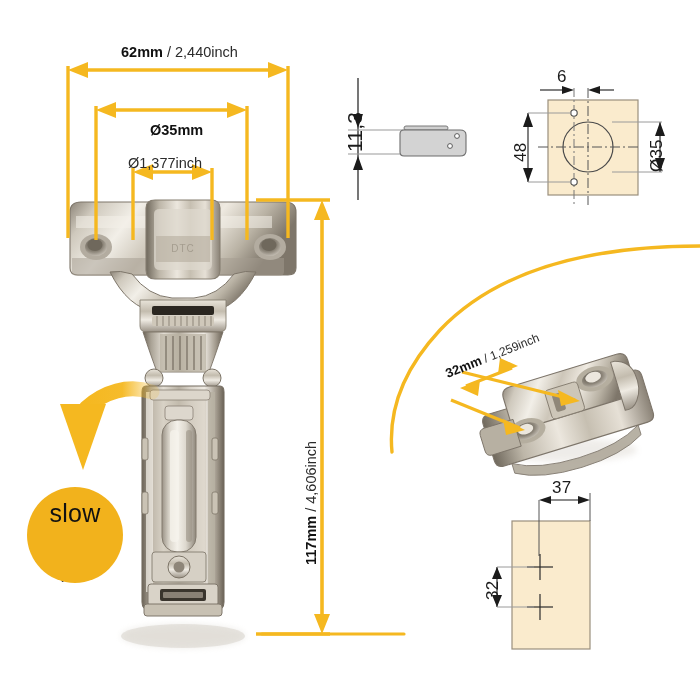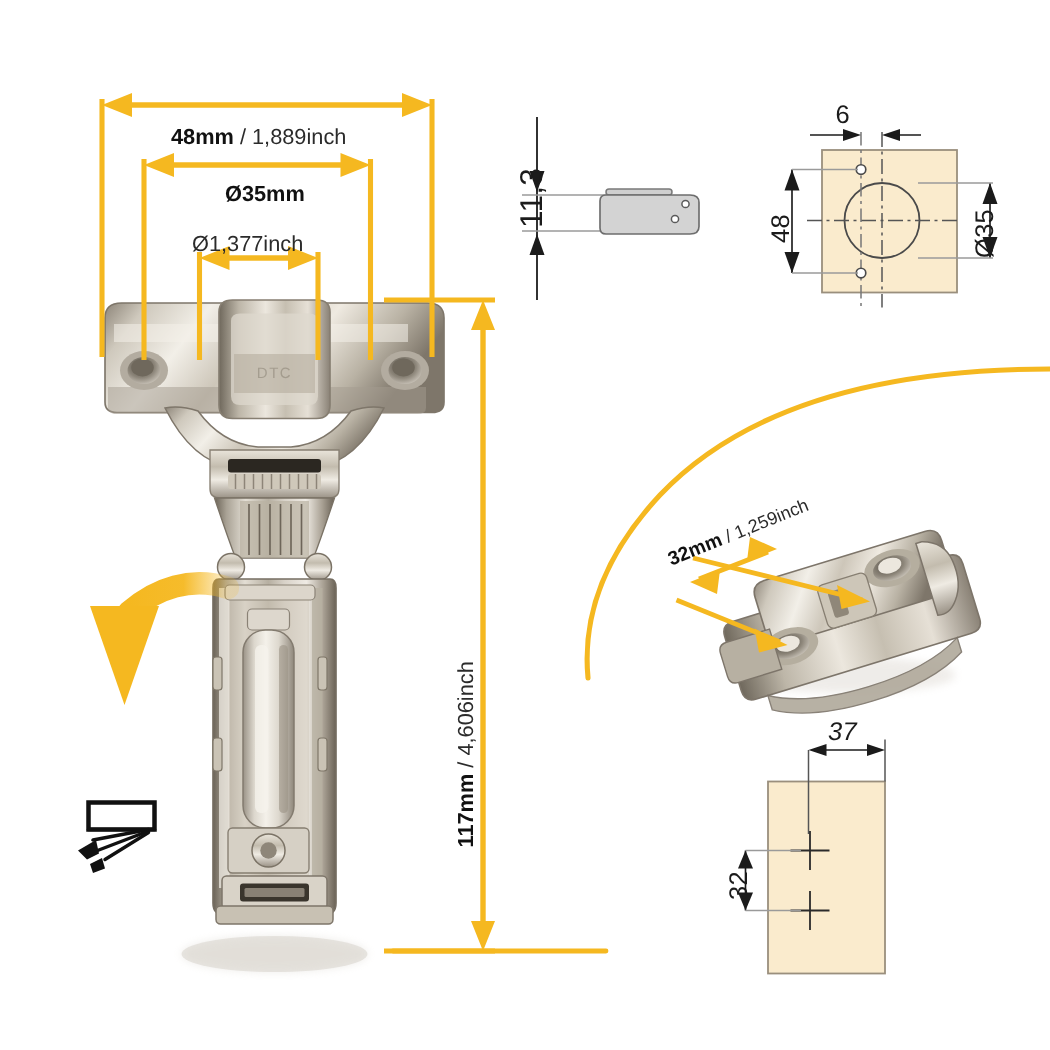--- a/index.html
+++ b/index.html
@@ -381,42 +381,45 @@
         <line x1="59" y1="553" x2="103" y2="553"></line>
         <line x1="62" y1="560" x2="99" y2="553"></line>
         <line x1="65" y1="567" x2="99" y2="554"></line>
         <line x1="70" y1="573" x2="99" y2="555"></line>
       </g>
       <polygon points="52,567 64,560 66,569 58,573" fill="#111" stroke="none"></polygon>
       <polygon points="60,576 68,572 70,579 62,582" fill="#111" stroke="none"></polygon>
     </g>
   </svg>
 
-
-  <div class="txt" style="left:114px;top:84px;">
-    <span class="dim-line1">48mm</span><span class="dim-line2"> / </span><span class="dim-line2">1,889inch</span>
+  <div class="txt" style="left:121px;top:44px;">
+    <span class="dim-line1">62mm</span><span class="dim-line2"> / </span><span class="dim-line2">2,440inch</span>
   </div>
+
 
   <div class="txt dim-line1" style="left:150px;top:123px;">Ø35mm</div>
   <div class="txt dim-line2" style="left:128px;top:156px;">Ø1,377inch</div>
 
   <div class="txt rot90" style="left:303px;top:565px;">
     <span class="dim-line1">117mm</span><span class="dim-line2"> / </span><span class="dim-line2">4,606inch</span>
   </div>
 
   <div class="txt" style="left:443px;top:366px;transform:rotate(-22deg);transform-origin:0 0;">
     <span class="dim-line1" style="font-size:13px;">32mm</span><span class="dim-line2" style="font-size:12px;"> / </span><span class="dim-line2" style="font-size:12px;">1,259inch</span>
   </div>
 
   <div class="txt cad rot90" style="left:344px;top:152px;font-size:21px;">11,3</div>
 
   <div class="txt cad" style="left:557px;top:68px;font-size:17px;">6</div>
 
   <div class="txt cad rot90" style="left:512px;top:162px;font-size:17px;">48</div>
 
   <div class="txt cad rot90" style="left:648px;top:172px;font-size:17px;">Ø35</div>
 
-  <div class="txt cad" style="left:552px;top:479px;font-size:17px;font-style:italic;">37</div>
+  <div class="txt cad" style="left:552px;top:479px;font-size:17px;">37</div>
 
   <div class="txt cad rot90" style="left:484px;top:600px;font-size:17px;">32</div>
 
+  <div id="slow-badge">
+    <div class="slow-word">slow</div>
+  </div>
 
 </div>
 
 </body></html>

